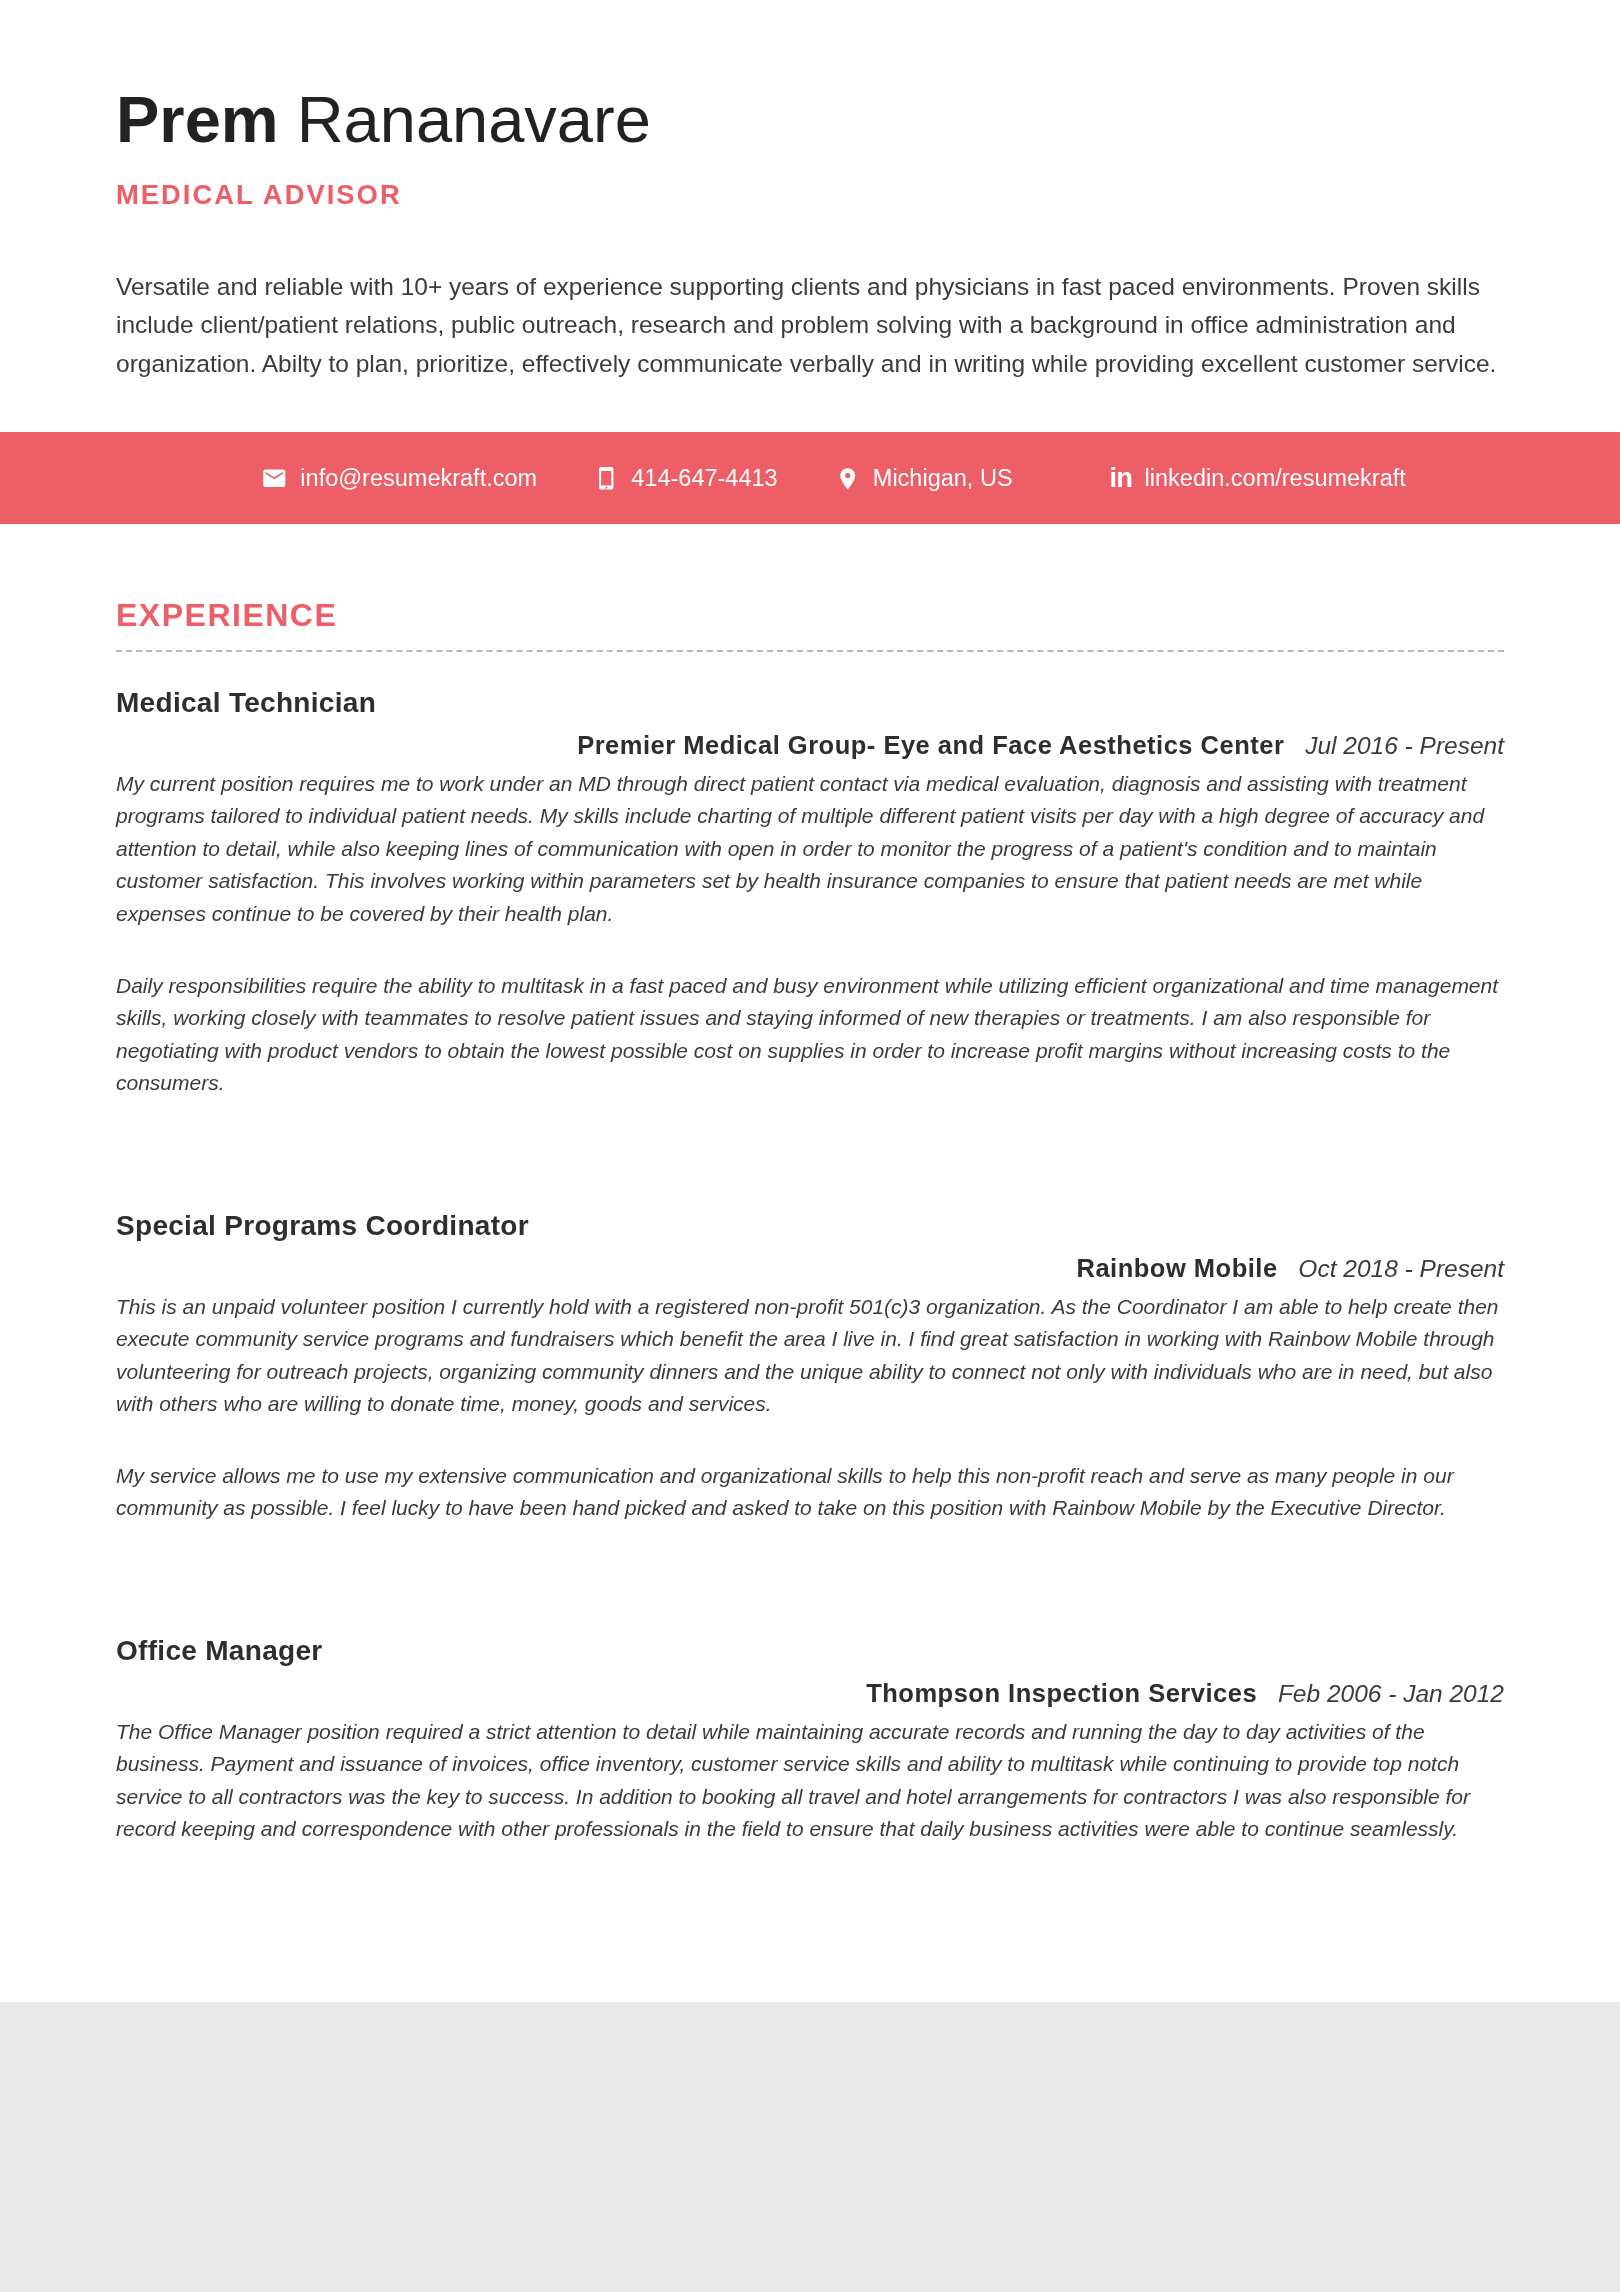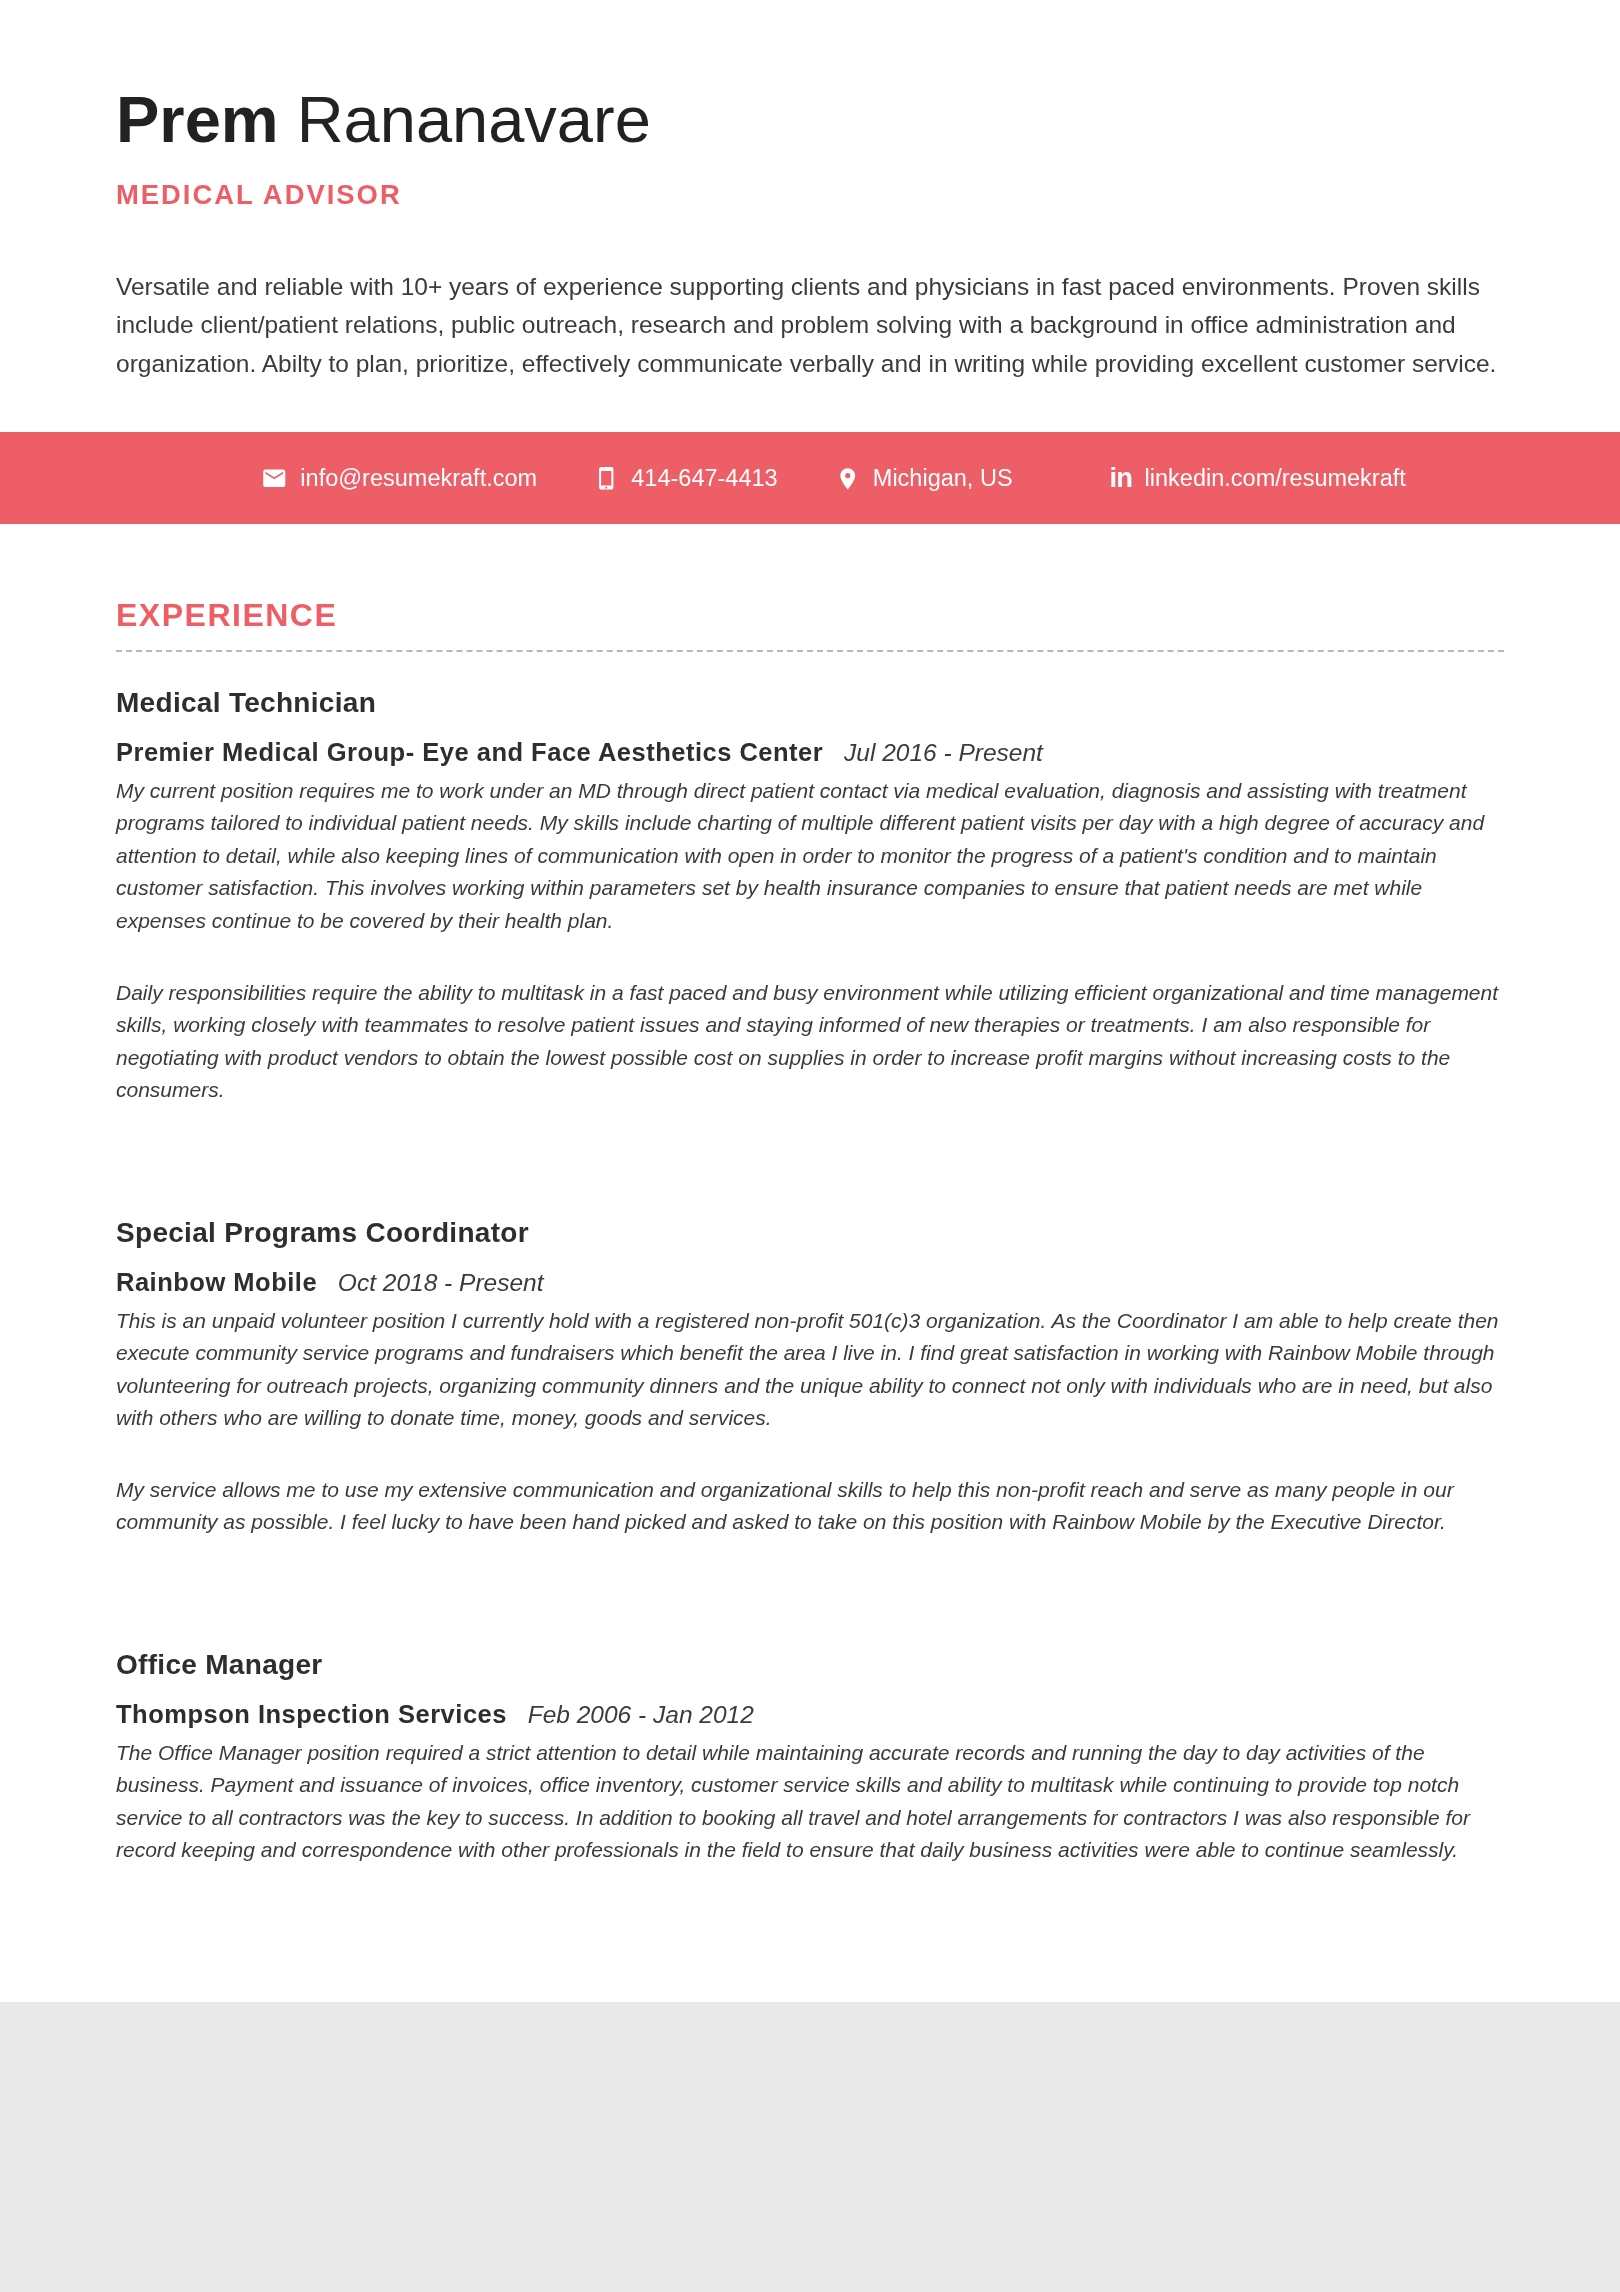--- a/index.html
+++ b/index.html
@@ -73,21 +73,21 @@
 
   .job { margin-top: 35px; }
   .job + .job { margin-top: 110px; }
 
   .job-title {
     font-size: 28px;
     font-weight: 700;
     color: #2e2e2e;
     letter-spacing: 0.3px;
   }
-  .job-meta { margin-top: 19px; font-size: 25.5px; }
+  .job-meta { margin-top: 12px; font-size: 25.5px; text-align: right; }
   .company {
     font-weight: 700;
     color: #2e2e2e;
     letter-spacing: 0.5px;
   }
   .dates {
     font-style: italic;
     font-weight: 400;
     font-size: 24.5px;
     color: #3b3b3b;

